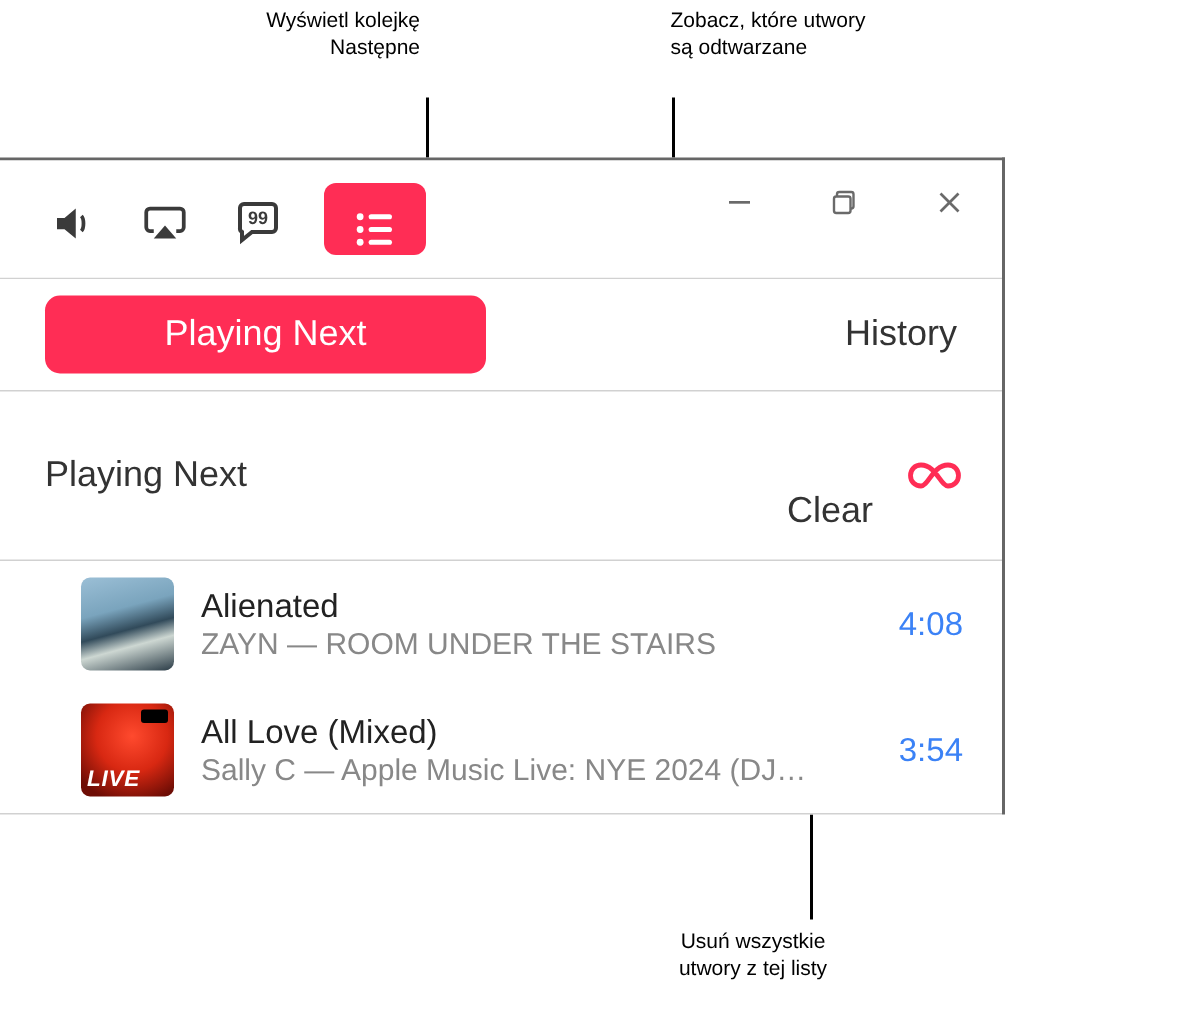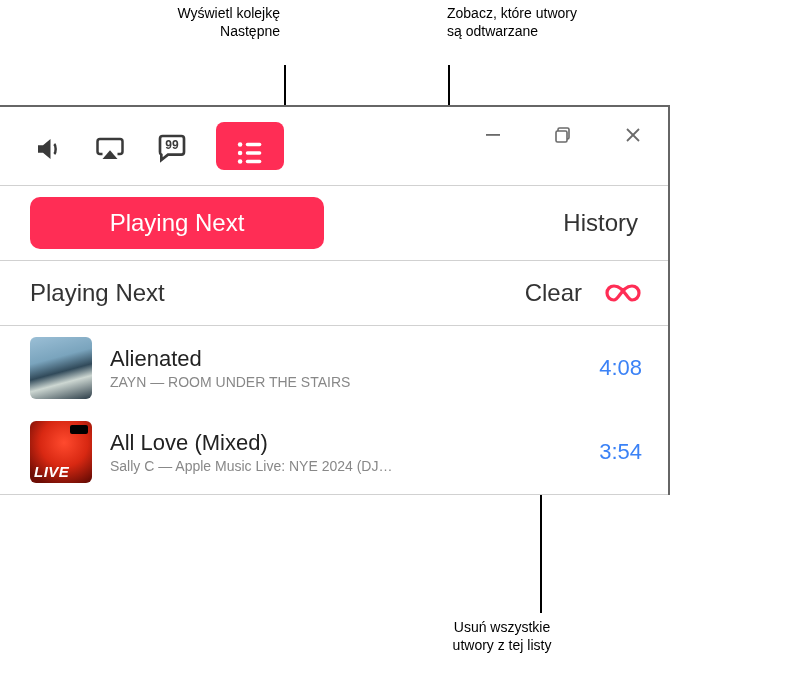--- a/index.html
+++ b/index.html
@@ -112,28 +112,30 @@
   .section-title {
     font-size: 24px;
     color: #333;
     flex: 1;
     font-weight: 500;
   }
   .clear-btn {
     font-size: 24px;
     color: #333;
     margin-right: 22px;
+    margin-top: 48px;
   }
   .autoplay-icon {
     color: #ff2d55;
     display: flex;
     align-items: center;
   }
   .track-list {
     padding: 0 26px 0 30px;
+    margin-left: 24px;
   }
   .track {
     display: flex;
     align-items: center;
     padding: 11px 0;
   }
   .artwork {
     width: 62px;
     height: 62px;
     border-radius: 6px;
@@ -149,21 +151,21 @@
   }
   .track-title {
     font-size: 22px;
     color: #222;
     white-space: nowrap;
     overflow: hidden;
     text-overflow: ellipsis;
     margin-bottom: 2px;
   }
   .track-sub {
-    font-size: 14px;
+    font-size: 20px;
     color: #888;
     white-space: nowrap;
     overflow: hidden;
     text-overflow: ellipsis;
   }
   .track-time {
     font-size: 22px;
     color: #3b82f6;
     margin-left: 14px;
     flex-shrink: 0;

